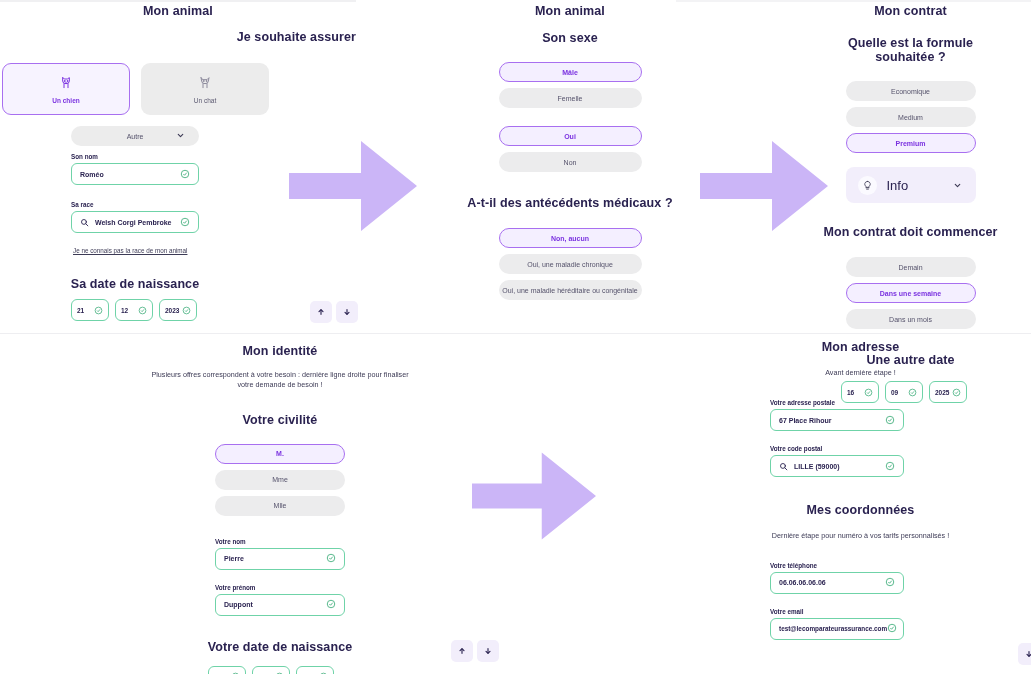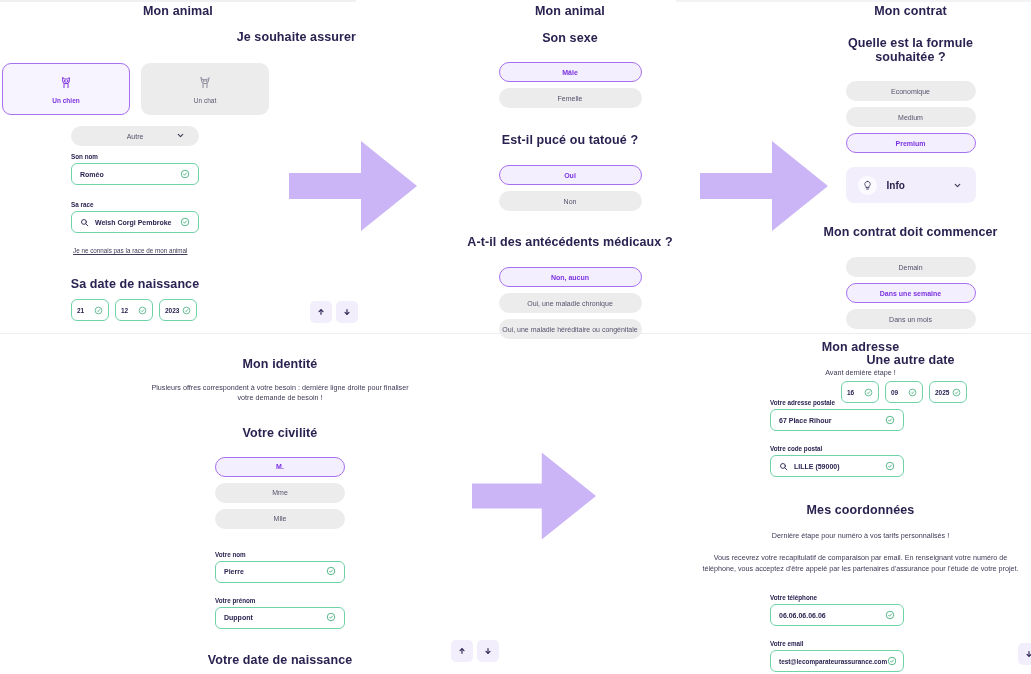--- a/index.html
+++ b/index.html
@@ -83,21 +83,21 @@
 
   
   .info-banner {
     width:100%; height:36px; border-radius:8px; background:#f2eefb;
     display:flex; align-items:center; padding:0 12px; position:relative; cursor:pointer;
   }
   .bulb-circle {
     width:19px; height:19px; border-radius:50%; background:#fbfaff;
     display:flex; align-items:center; justify-content:center; margin-right:10px;
   }
-  .info-banner .txt { font-size:10px; font-weight:bold; color:#2a2250; }
+  .info-banner .txt { font-size:13px; font-weight:normal; color:#2a2250; }
   .info-banner .chev { position:absolute; right:14px; top:50%; transform:translateY(-50%); }
 
   
   .arrow { position:absolute; }
 
   
   .step-btn {
     width:22px; height:22px; border-radius:5px; background:#f2eefb;
     display:flex; align-items:center; justify-content:center; cursor:pointer;
   }
@@ -241,21 +241,20 @@
 
   <div class="col" style="left:440px;top:0;width:260px;">
     <div class="sec-title" style="margin-top:4px;">Mon animal</div>
     <div class="q-title" style="margin-top:13px;">Son sexe</div>
 
     <div style="width:143px;margin:17px auto 0;">
       <div class="pill selected">Mâle</div>
       <div class="pill">Femelle</div>
     </div>
 
-    <div class="q-title" style="margin-top:25px;">Est-il pucé ou tatoué ?</div>
     <div style="width:143px;margin:18px auto 0;">
       <div class="pill selected">Oui</div>
       <div class="pill">Non</div>
     </div>
 
     <div class="q-title" style="margin-top:24px;">A-t-il des antécédents médicaux ?</div>
     <div style="width:143px;margin:18px auto 0;">
       <div class="pill selected">Non, aucun</div>
       <div class="pill">Oui, une maladie chronique</div>
       <div class="pill">Oui, une maladie héréditaire ou congénitale</div>
@@ -324,21 +323,21 @@
         <span>2025</span>
         <svg width="9" height="9" viewBox="0 0 24 24" fill="none" stroke="#3aab77" stroke-width="2">
             <circle cx="12" cy="12" r="9"></circle>
             <polyline points="8 12 11 15 16 9"></polyline>
           </svg>
       </div>
     </div>
   </div>
 
   <div class="col" style="left:140px;top:336px;width:280px;">
-    <div class="sec-title" style="margin-top:21px;">Mon identité</div>
+    <div class="sec-title" style="margin-top:8px;">Mon identité</div>
     <div class="sub-note" style="margin:12px 4px 0;">Plusieurs offres correspondent à votre besoin : dernière ligne droite pour finaliser votre demande de besoin !</div>
 
     <div class="q-title" style="margin-top:22px;">Votre civilité</div>
     <div style="width:130px;margin:17px auto 0;">
       <div class="pill selected">M.</div>
       <div class="pill">Mme</div>
       <div class="pill">Mlle</div>
     </div>
 
     <div style="width:130px;margin:22px auto 0;">
@@ -445,21 +444,20 @@
           <svg width="10" height="10" viewBox="0 0 24 24" fill="none" stroke="#3aab77" stroke-width="2">
               <circle cx="12" cy="12" r="9"></circle>
               <polyline points="8 12 11 15 16 9"></polyline>
             </svg>
         </span>
       </div>
     </div>
 
     <div class="sec-title" style="margin-top:26px;">Mes coordonnées</div>
     <div class="sub-note" style="margin-top:14px;">Dernière étape pour numéro à vos tarifs personnalisés !</div>
-    <div class="sub-note" style="margin:11px 8px 0;line-height:1.5;">Vous recevrez votre recapitulatif de comparaison par email. En renseignant votre numéro de téléphone, vous acceptez d'être appelé par les partenaires d'assurance pour l'étude de votre projet.</div>
 
     <div style="width:134px;margin:20px 0 0 80px;">
       <span class="field-label">Votre téléphone</span>
       <div class="input">
         <span class="val">06.06.06.06.06</span>
         <span class="check">
           <svg width="10" height="10" viewBox="0 0 24 24" fill="none" stroke="#3aab77" stroke-width="2">
               <circle cx="12" cy="12" r="9"></circle>
               <polyline points="8 12 11 15 16 9"></polyline>
             </svg>

